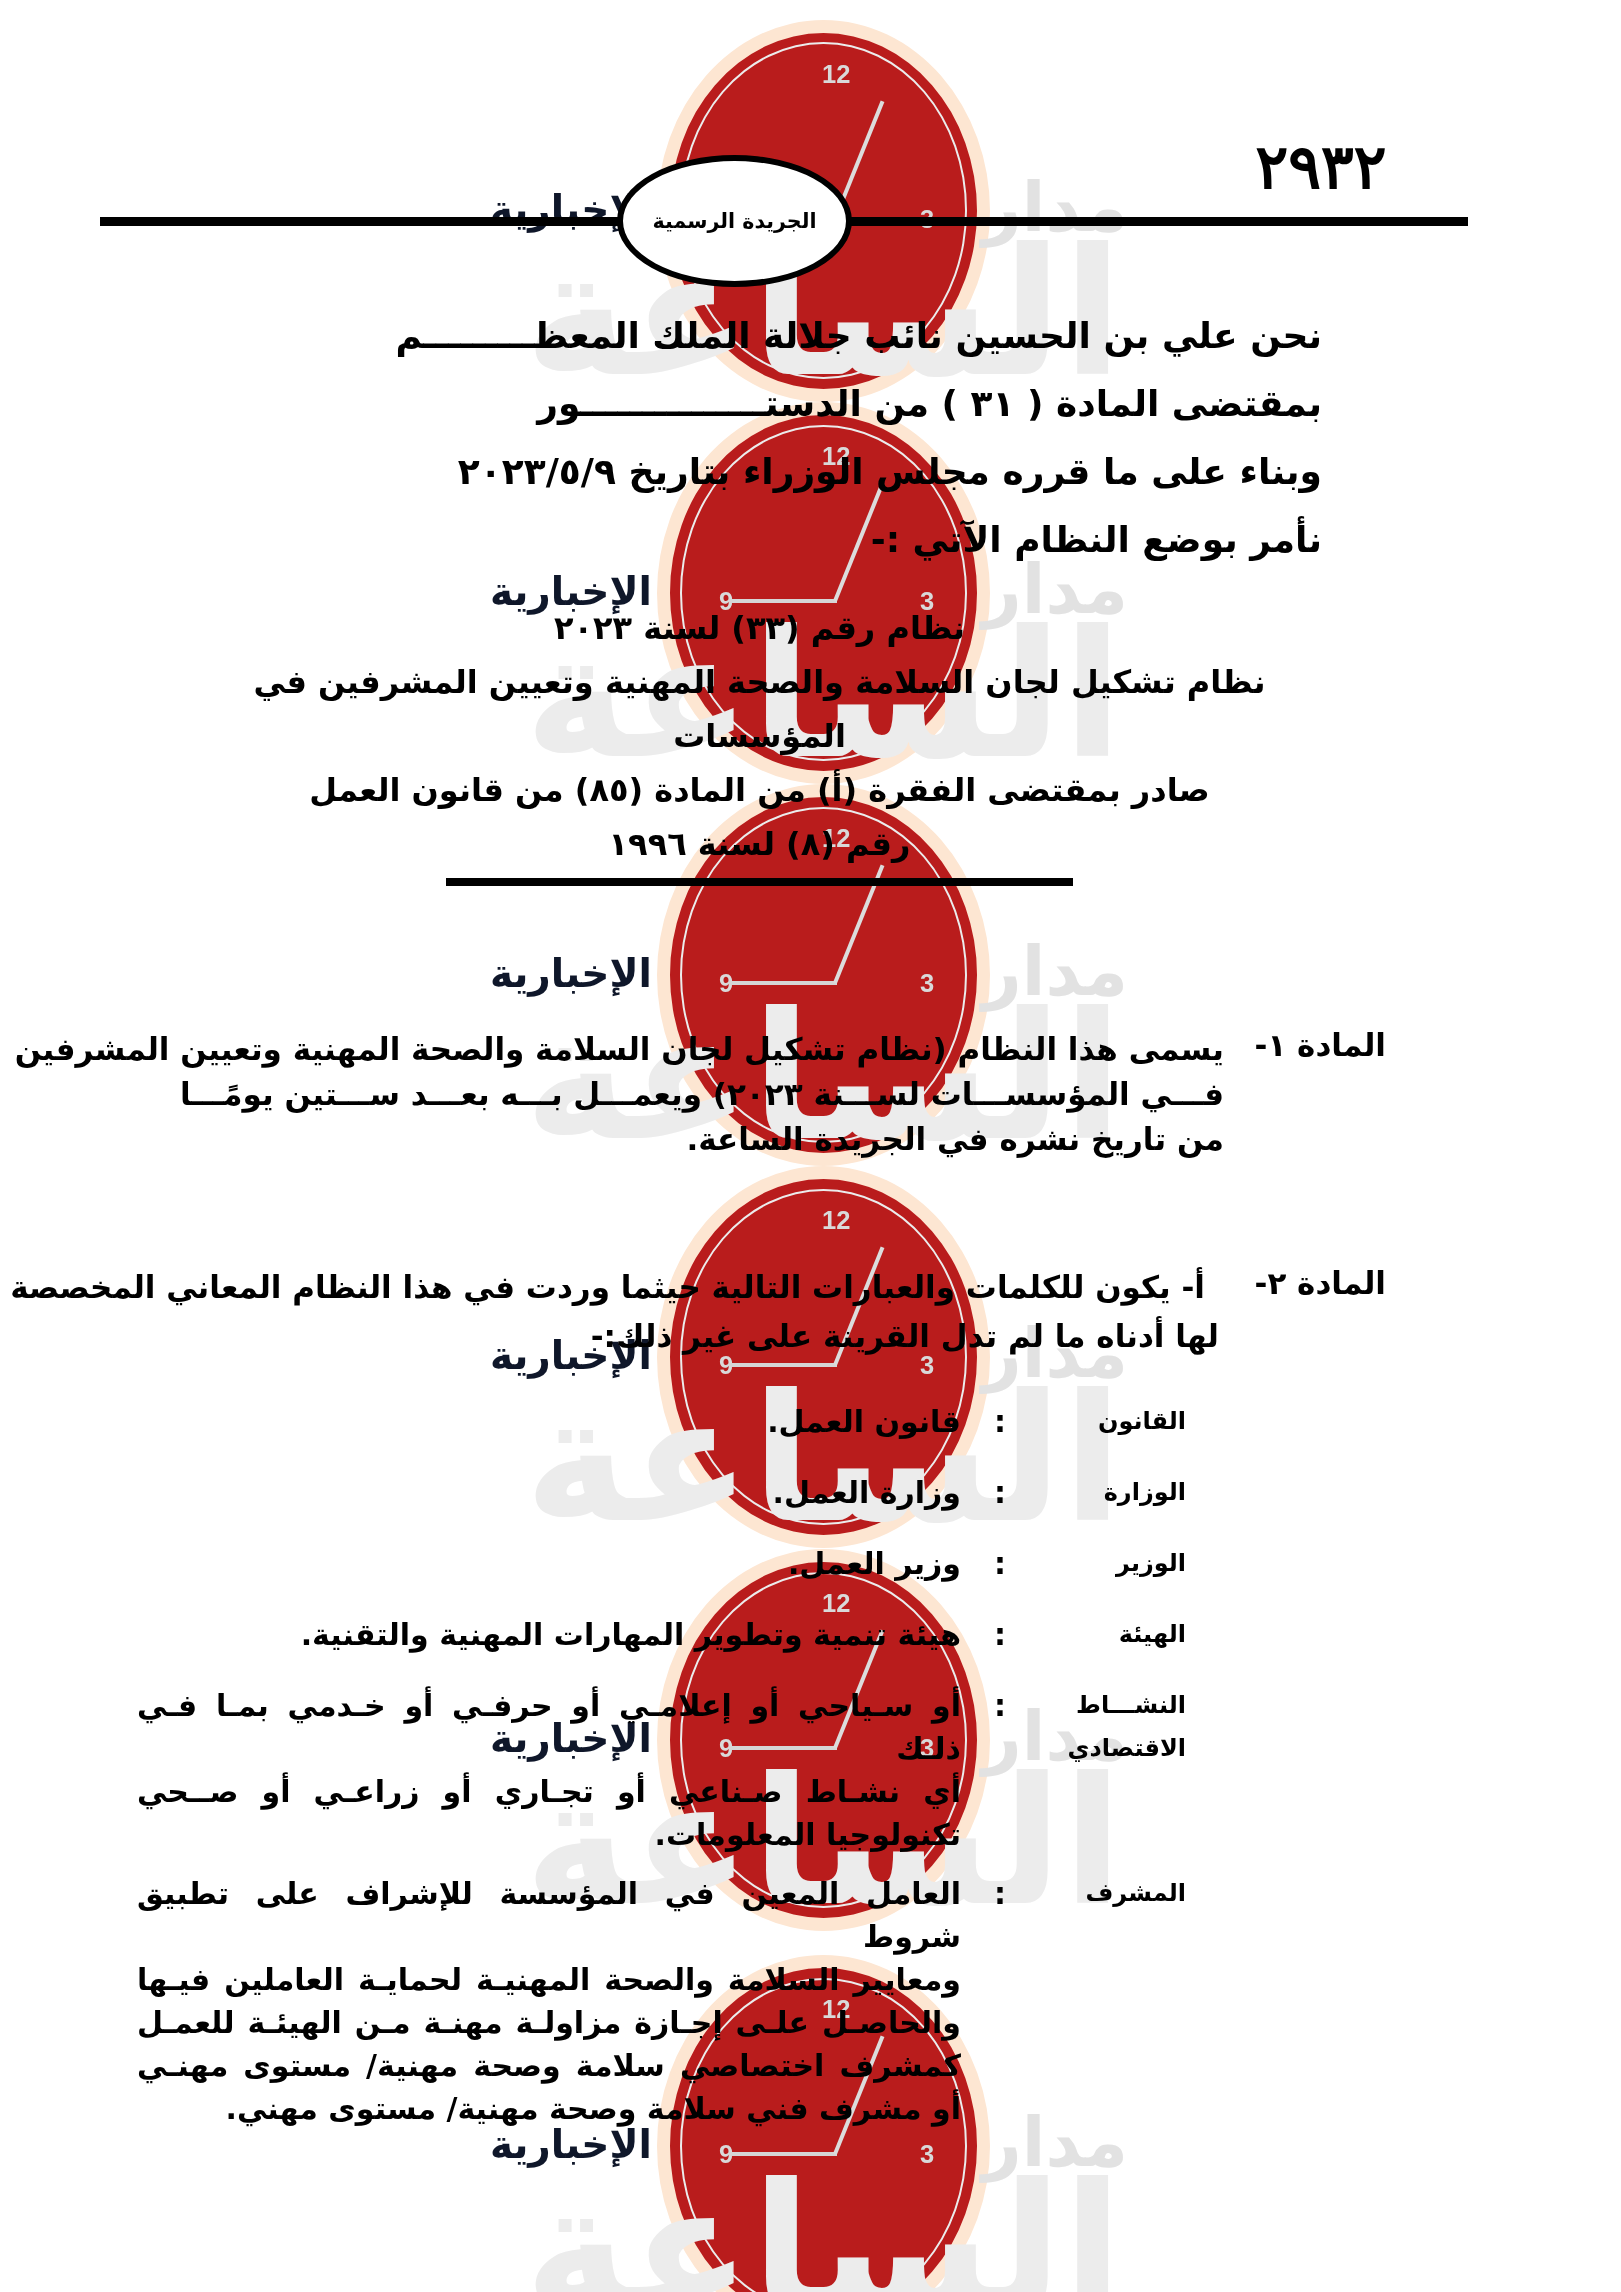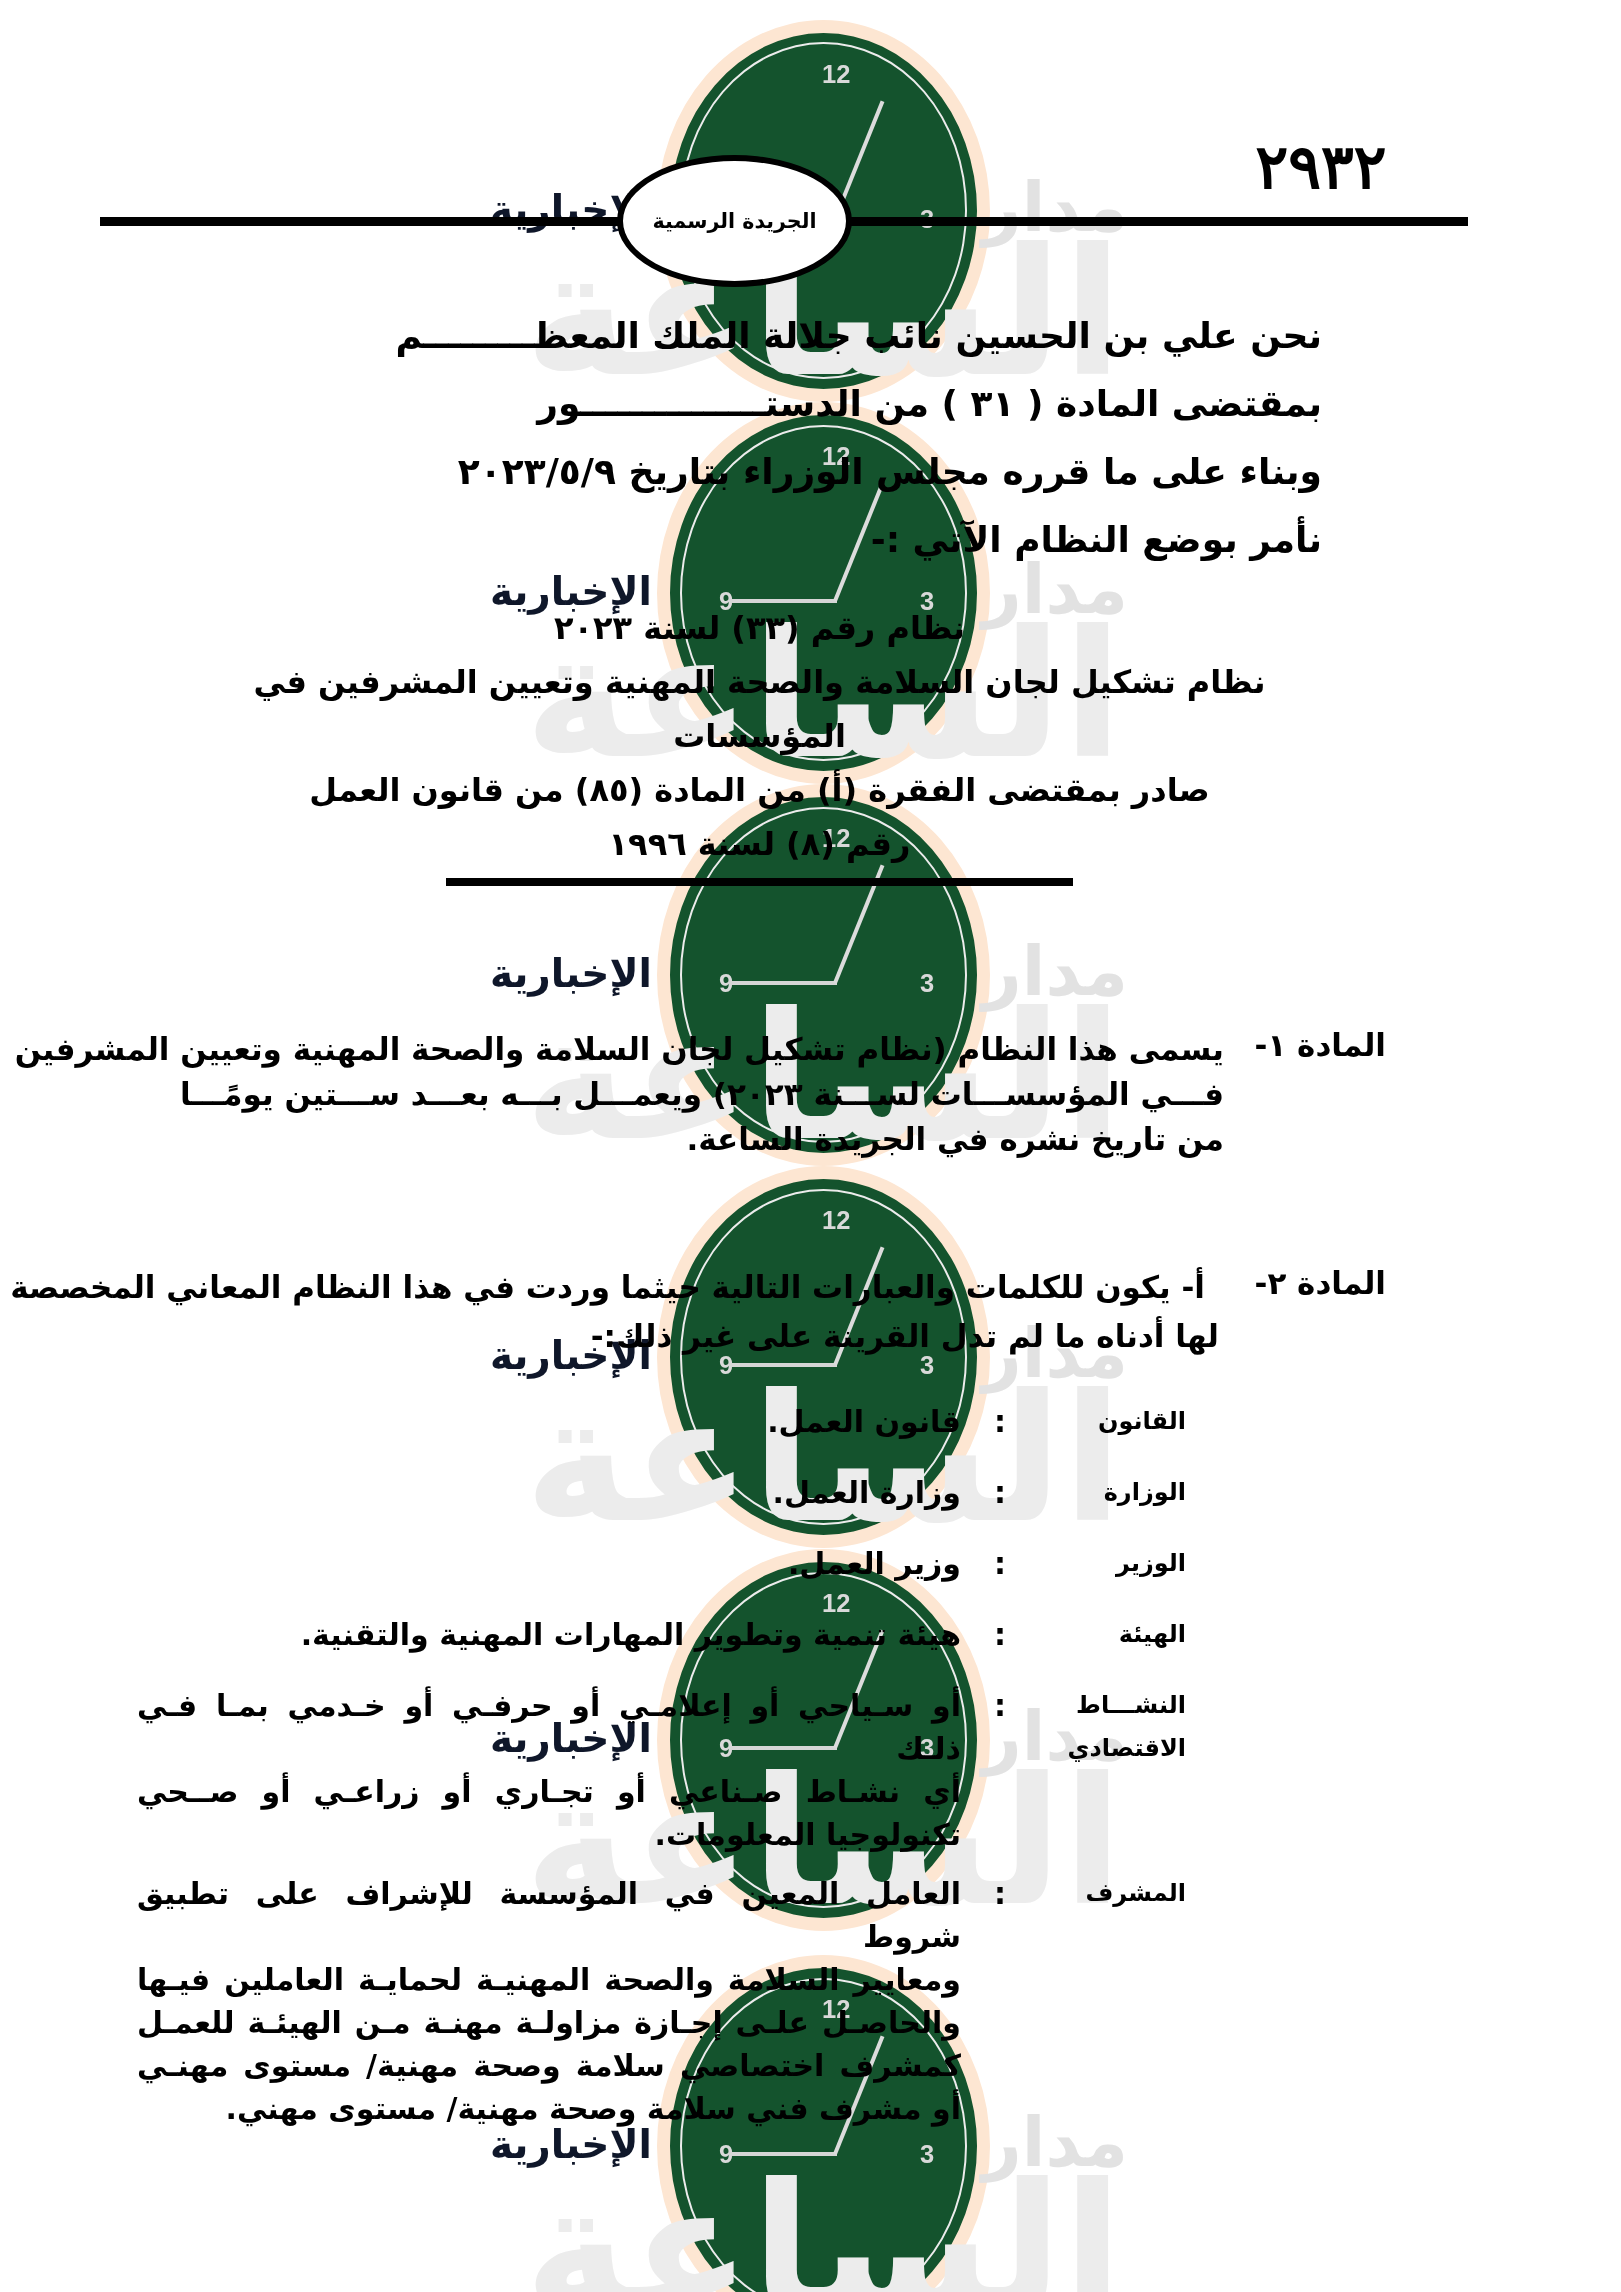--- a/index.html
+++ b/index.html
@@ -1,21 +1,21 @@
 <!DOCTYPE html>
 <html lang="ar" dir="rtl"><head>
   <meta charset="utf-8">
   <style>
     html, body { margin: 0; padding: 0; background: #ffffff; }
     body { width: 1621px; height: 2293px; position: relative; overflow: hidden;
            font-family: "DejaVu Sans", "Liberation Sans", sans-serif; color: #000; }
     .wm { position: absolute; left: 0; top: 0; width: 1621px; height: 2293px; pointer-events: none; z-index: 0; }
     .wm-unit { position: absolute; left: 490px; width: 667px; height: 382px; }
     .wm-clock { position: absolute; left: 167px; top: 0; width: 333px; height: 382px; border-radius: 50%;
-                border: 13.7px solid #fde6d2; background: #14532d; box-sizing: border-box; }
+                border: 13.7px solid #fde6d2; background: #b91c1c; box-sizing: border-box; }
     .wm-clock .face { position: absolute; inset: 9.8px; border-radius: 50%; border: 2.9px solid #ececec; }
     .wm-clock .num { position: absolute; font-family: "Liberation Sans", sans-serif; color: #d9d9d9; font-size: 25.5px; font-weight: bold; }
     .wm-clock .hand-h { position: absolute; left: 59px; top: 184px; width: 108px; height: 3.9px; background: #d6d6d6; }
     .wm-clock .hand-m { position: absolute; left: 163px; top: 59px; width: 3.9px; height: 127px; background: #dcdcdc; transform: rotate(22deg); transform-origin: bottom; }
     .wm-text-top { position: absolute; right: 29px; top: 147px; font-size: 69px; font-weight: bold; color: #e2e2e2; margin-left: 33px; }
     .wm-text-side { position: absolute; left: 0px; top: 167px; font-size: 39px; font-weight: bold; color: #0f172a; }
     .wm-text-big { position: absolute; left: 0; top: 206px; width: 667px; text-align: center; font-size: 176px; font-weight: bold; color: #ececec; line-height: 1; }
 
     .content { position: absolute; left: 0; top: 0; width: 1621px; height: 2293px; z-index: 1; margin-top: 8px; }
     .page-number { position: absolute; left: 1250px; top: 123px; width: 142px; text-align: center; font-size: 61px; font-weight: bold; font-family: "DejaVu Serif", serif; direction: rtl; }

